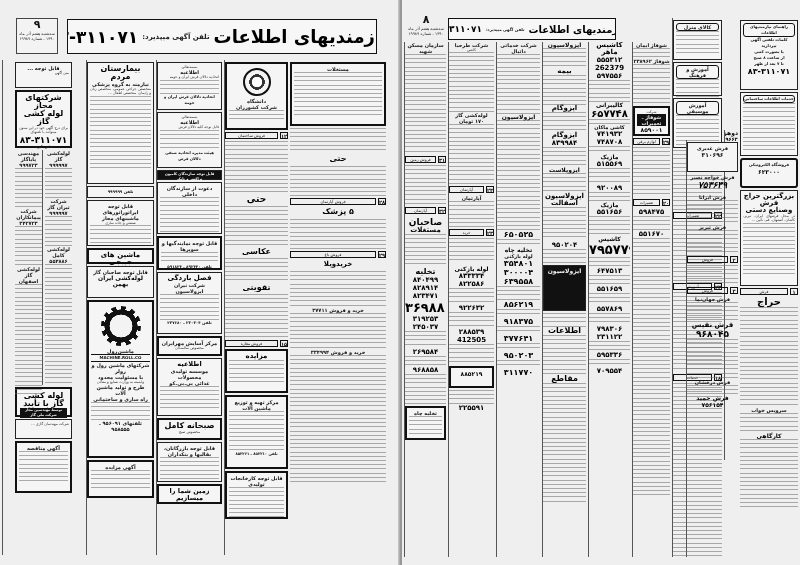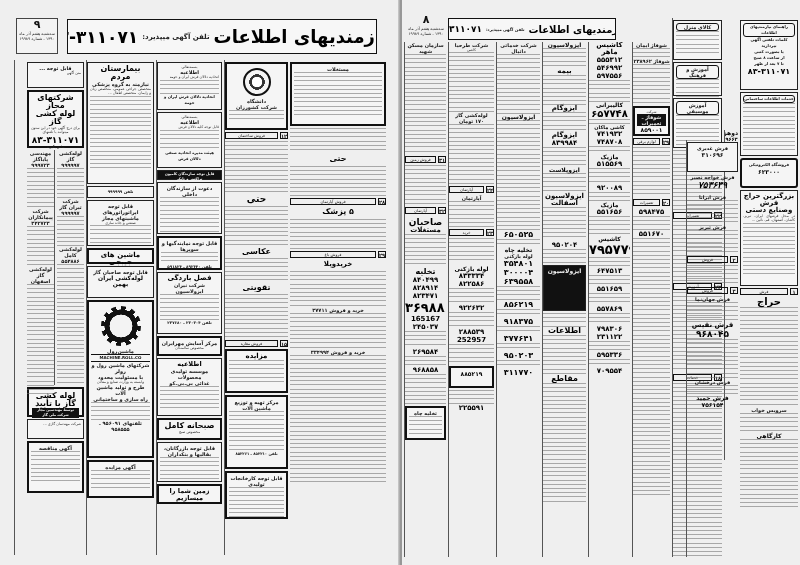--- a/index.html
+++ b/index.html
@@ -52,21 +52,21 @@
       <span class="pg-date">سه‌شنبه هفتم آذر ماه</span>
       <span class="pg-date">۱۳۹۰ ـ شماره ۱۹۹۸۹</span>
     </div>
 
     <div class="masthead" style="left:67px;top:19px;width:310px;height:35px;">
       <span class="mh-title" style="font-size:18px;">نیازمندیهای اطلاعات</span>
       <span class="mh-sub" style="font-size:7px;">تلفن آگهی میپذیرد:</span>
       <span class="mh-phone" style="font-size:17px;">۸۳-۳۱۱۰۷۱</span>
     </div>
 
-    <div class="col rule" style="left:14px;top:60px;width:70px;height:495px;padding-left:12px;">
+    <div class="col rule" style="left:2px;top:60px;width:70px;height:495px;padding-left:12px;">
       <div class="box" style="height:26px;">
         <div class="txt-b">قابل توجه ...</div>
         <div class="txt">متن آگهی</div>
       </div>
       <div class="box thick" style="height:58px;">
         <div class="big" style="font-size:8px;">شرکتهای مجاز</div>
         <div class="big" style="font-size:8px;">لوله کشی گاز</div>
         <div class="txt" style="text-align:center;">برای درج آگهی خود در این ستون میتوانند با تلفنهای</div>
         <div class="phone" style="font-size:9px;">۸۳-۳۱۱۰۷۱</div>
         <div class="txt" style="text-align:center;">تماس بگیرند.</div>
@@ -296,21 +296,21 @@
         <span class="catlab">آپارتمان</span>
       </div>
       <div class="big" style="font-size:9px;margin-top:4px;">صاحبان</div>
       <div class="big" style="font-size:7px;">مستغلات</div>
       <div class="filler" style="height:30px;"></div>
       <div class="big" style="font-size:8px;margin-top:4px;">تخلیه</div>
       <div class="phone" style="font-size:7px;">۸۴۰۴۹۹</div>
       <div class="phone" style="font-size:7px;">۸۲۸۹۱۴</div>
       <div class="phone" style="font-size:7px;">۸۲۳۴۷۱</div>
       <div class="phone" style="font-size:13px;">۳۶۹۸۸۶</div>
-      <div class="phone" style="font-size:7px;">165167</div>
+      <div class="phone" style="font-size:7px;">۳۱۹۲۵۳</div>
       <div class="phone" style="font-size:7px;">۲۴۵۰۳۷</div>
       <div class="filler" style="height:14px;"></div>
       <div class="phone" style="font-size:7px;margin-top:3px;">۲۶۹۵۸۴</div>
       <div class="filler" style="height:10px;"></div>
       <div class="phone" style="font-size:7px;">۹۶۸۸۵۸</div>
       <div class="filler" style="height:30px;"></div>
       <div class="box thick" style="height:34px;">
         <div class="txt-b">تخلیه چاه</div>
         <div class="filler" style="height:18px;"></div>
       </div>
@@ -333,21 +333,21 @@
         <span class="catlab">خرید</span>
       </div>
       <div class="filler" style="height:24px;"></div>
       <div class="big" style="font-size:6px;margin-top:4px;">لوله بازکنی</div>
       <div class="phone" style="font-size:7px;">۸۳۳۳۳۴</div>
       <div class="phone" style="font-size:7px;">۸۲۲۵۸۶</div>
       <div class="filler" style="height:16px;"></div>
       <div class="phone" style="font-size:7px;">۹۲۲۶۳۲</div>
       <div class="filler" style="height:16px;"></div>
       <div class="phone" style="font-size:7px;">۲۸۸۵۳۹</div>
-      <div class="phone" style="font-size:7px;">252957</div>
+      <div class="phone" style="font-size:7px;">412505</div>
       <div class="filler" style="height:20px;"></div>
       <div class="box thick" style="height:22px;">
         <div class="phone" style="font-size:6px;">۸۸۵۲۱۹</div>
       </div>
       <div class="filler" style="height:14px;"></div>
       <div class="phone" style="font-size:7px;">۲۲۵۵۹۱</div>
     </div>
 
     <div class="col rule" style="left:94px;top:42px;width:44px;height:515px;">
       <div class="txt-b">شرکت خدماتی داتیال</div>
@@ -395,21 +395,21 @@
       <div class="filler" style="height:14px;"></div>
       <div class="big" style="font-size:8px;">اطلاعات</div>
       <div class="filler" style="height:40px;"></div>
       <div class="big" style="font-size:8px;">مقاطع</div>
       <div class="filler" style="height:120px;"></div>
     </div>
 
     <div class="col rule" style="left:186px;top:42px;width:42px;height:515px;">
       <div class="big" style="font-size:7px;">کاشیس ماهر</div>
       <div class="phone" style="font-size:7px;">۵۵۵۳۱۲</div>
-      <div class="phone" style="font-size:7px;">۵۴۶۹۹۲</div>
+      <div class="phone" style="font-size:7px;">262379</div>
       <div class="phone" style="font-size:7px;">۵۹۷۵۵۶</div>
       <div class="filler" style="height:22px;"></div>
       <div class="big" style="font-size:6px;">کالیبرانی</div>
       <div class="phone" style="font-size:10px;">۶۵۷۷۴۸</div>
       <div class="filler" style="height:6px;"></div>
       <div class="big" style="font-size:5px;">کاشی ماکان</div>
       <div class="phone" style="font-size:7px;">۷۴۱۹۳۲</div>
       <div class="phone" style="font-size:7px;">۷۴۸۷۰۸</div>
       <div class="filler" style="height:8px;"></div>
       <div class="big" style="font-size:6px;">مازیک</div>

